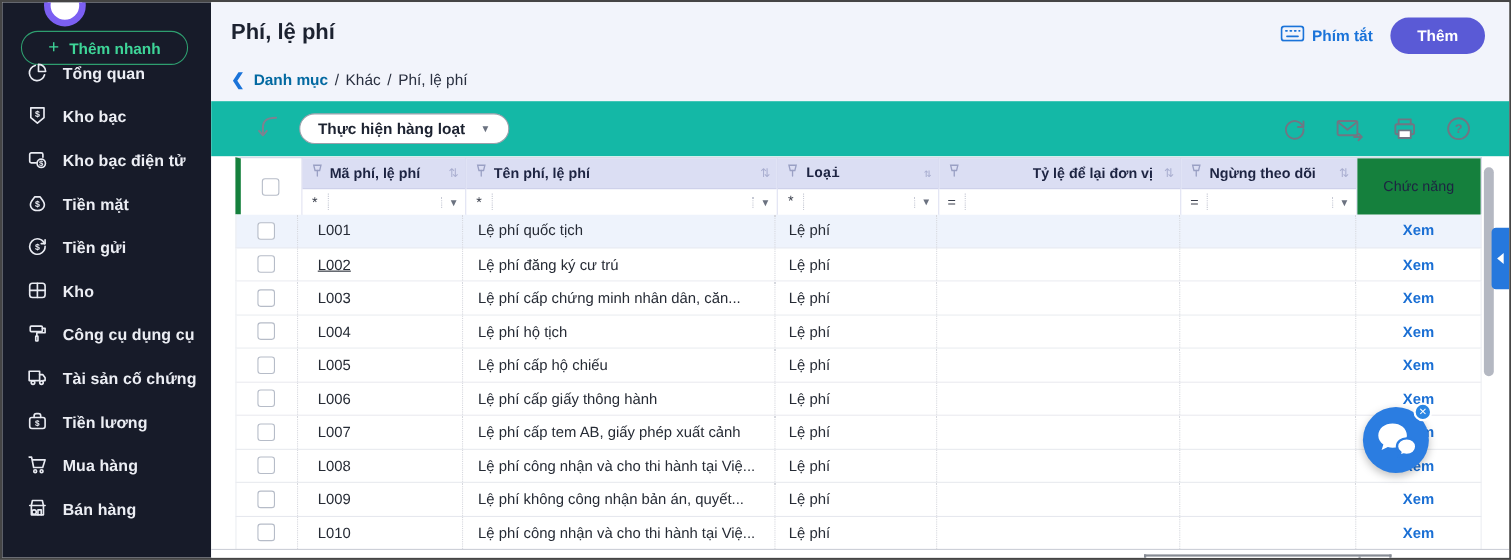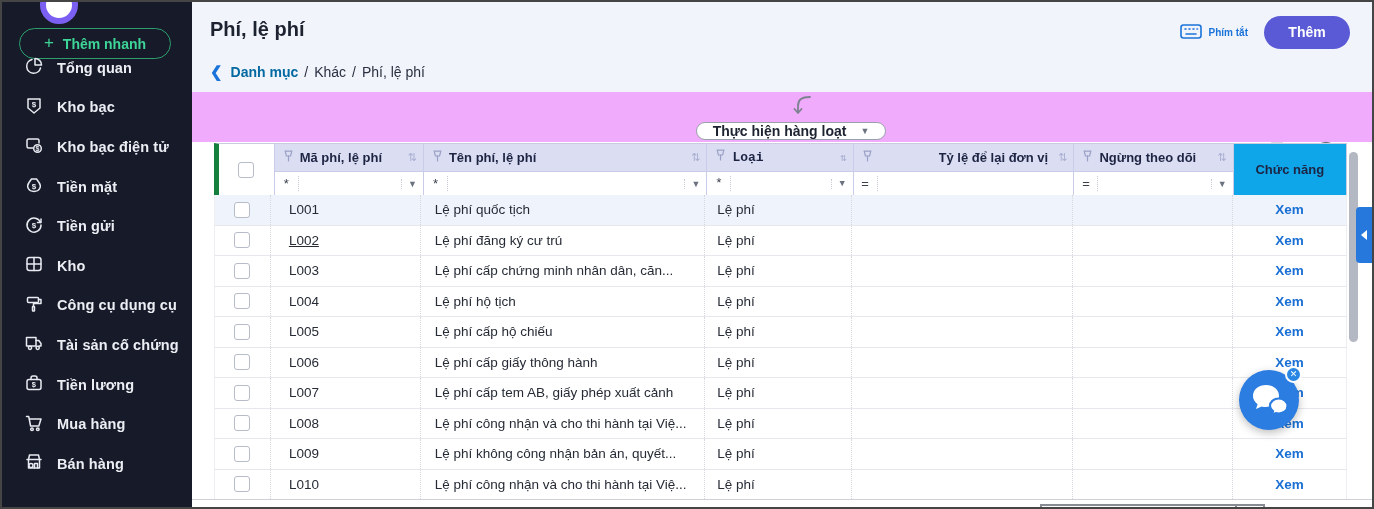--- a/index.html
+++ b/index.html
@@ -29,32 +29,32 @@
   .content { position:absolute; left:190px; top:0; right:0; bottom:0; background:#fff; }
   .header-band { position:absolute; left:0; top:0; right:0; height:90px; background:#f2f4fb; }
   .page-title { position:absolute; left:18px; top:16px; font-size:20px; font-weight:bold; color:#1c2230; }
   .breadcrumb { position:absolute; left:18px; top:61px; font-size:14px; color:#2a3040;
                 display:flex; align-items:center; gap:6px; }
   .crumb-back { color:#1a73d9; font-weight:bold; font-size:15px; margin-right:2px; cursor:pointer; }
   .crumb-link { color:#0369a1; cursor:pointer;font-weight:bold; }
   .crumb-sep, .crumb-plain { color:#2a3040; }
   .header-actions { position:absolute; right:22px; top:0; height:60px; display:flex;
                     align-items:center; gap:16px; }
-  .shortcut { display:flex; align-items:center; gap:7px; color:#1a73d9; font-size:10px;
+  .shortcut { display:flex; align-items:center; gap:7px; color:#1a73d9; font-size:14px;
               font-weight:bold; cursor:pointer; }
   .red-wrap { border:3px solid #e32636; padding:4px 7px; background:transparent; }
   .btn-sync { height:33px; padding:0 22px; background:#fff; border:1.5px solid #2b3240;
               border-radius:17px; font-size:14px; font-weight:bold; color:#1c2230;
               cursor:pointer; font-family:"Liberation Sans", sans-serif; }
   .btn-add { height:33px; width:86px; background:#5a5ad6; border:none; border-radius:17px;
              font-size:14px; font-weight:bold; color:#fff; cursor:pointer;
              font-family:"Liberation Sans", sans-serif; }
 
-  .toolbar { position:absolute; left:0; top:90px; right:0; height:50px; background:#f0abfc;
-             display:flex; align-items:center;flex-direction:column; }
+  .toolbar { position:absolute; left:0; top:90px; right:0; height:50px; background:#14b8a6;
+             display:flex; align-items:center; }
   .sort-icon { margin-left:40px; cursor:pointer; }
   .bulk-btn { margin-left:18px; height:28px; padding:0 16px; background:#fff;
               border:1.5px solid #9aa0ab; border-radius:15px; display:flex; align-items:center;
               gap:14px; font-size:14px; font-weight:bold; color:#1c2230; cursor:pointer;
               font-family:"Liberation Sans", sans-serif; }
   .bulk-btn .dd { color:#6b7280; font-size:9px; }
   .toolbar-right { margin-left:auto; display:flex; align-items:center; gap:25px;
                    padding-right:34px; }
   .tool-icon { cursor:pointer; display:flex; }
 
@@ -71,21 +71,21 @@
   .t-sort { margin-left:auto; color:#a9aed0; font-size:11px; }
   .t-fcell { height:24px; background:#fff; display:flex; align-items:center;
              border-top:1px solid #c9cce8; }
   .t-op { width:24px; text-align:center; font-size:13px; color:#3a3f4c;
           border-right:1px dotted #c6c9d4; flex:0 0 auto; }
   .t-finput { flex:1; height:100%; cursor:text; }
   .t-fdd { width:22px; text-align:center; color:#6b7280; font-size:9px;
            border-left:1px dotted #c6c9d4; cursor:pointer; }
   .t-merged { height:51px; display:flex; align-items:center; justify-content:center;
               background:#fff; }
-  .t-merged.lav { background:#0ea5e9; font-size:13px; font-weight:bold; color:#1d2442; }
+  .t-merged.lav { background:#15803d; font-size:13px; font-weight:normal; color:#1d2442; }
   .t-row { display:flex; height:30.5px; border-bottom:1px solid #e6e8ee;
            border-left:1px solid #eceef2; border-right:1px solid #eceef2;
            background:#fff; cursor:pointer; }
   .t-row.hl { background:#eef3fc; }
   .t-cell { display:flex; align-items:center; font-size:13.5px; color:#262b35;
             border-right:1px dotted #d6d8de; overflow:hidden; white-space:nowrap; }
   .t-cell:last-child { border-right:none; }
   .cb { width:16px; height:16px; background:#fff; border:1.5px solid #b6bcc8;
         border-radius:3px; cursor:pointer; }
   .cell-center { justify-content:center; }

